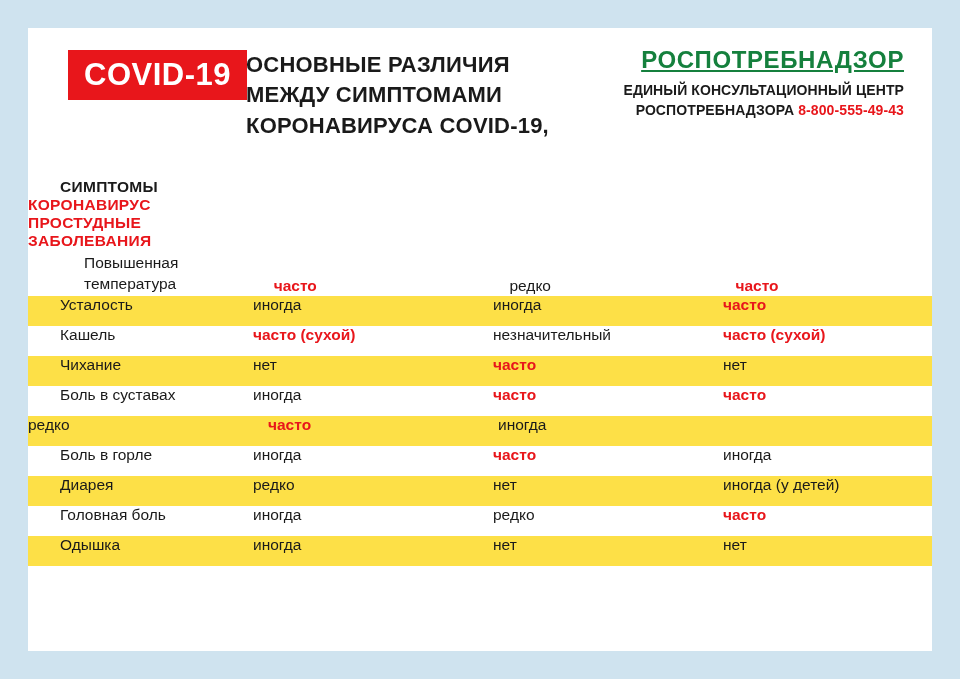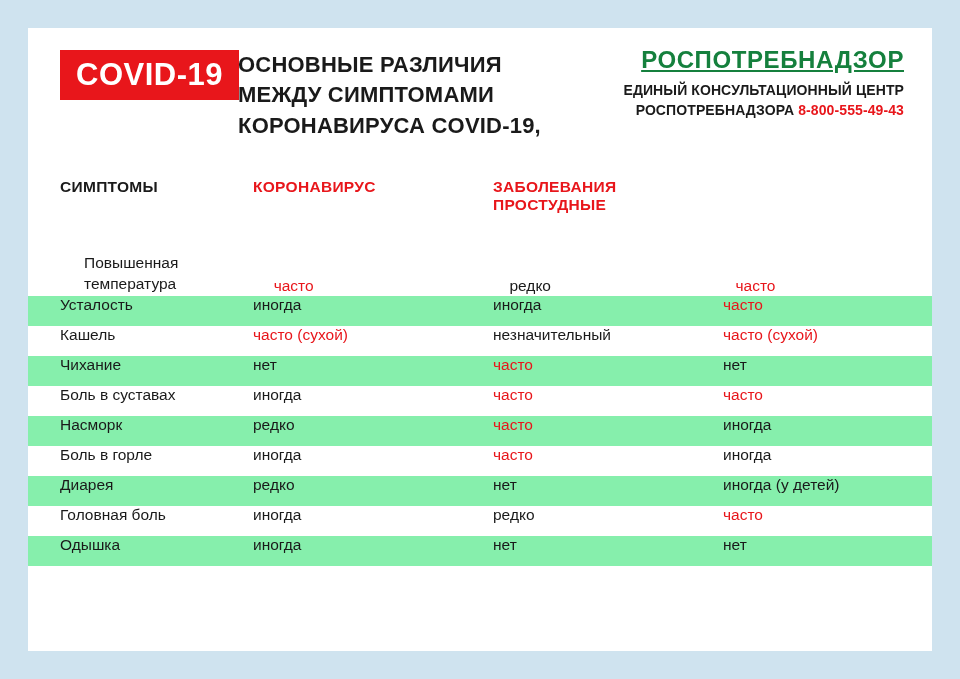--- a/index.html
+++ b/index.html
@@ -19,20 +19,21 @@
     top: 28px;
     width: 904px;
     height: 623px;
     background: #ffffff;
     box-sizing: border-box;
   }
   .header {
     position: relative;
     height: 150px;
     padding: 4px;
+    margin-left: 8px;
   }
   .logo-badge {
     position: absolute;
     left: 32px;
     top: 22px;
     background: #e8161b;
     color: #ffffff;
     font-weight: bold;
     font-size: 31px;
     letter-spacing: 0.5px;
@@ -88,30 +89,31 @@
   .row {
     display: flex;
     align-items: flex-start;
     height: 30px;
     font-size: 15.5px;
     color: #1a1a1a;
   }
   .row.head {
     height: 60px;
     font-weight: bold;
-  }
-  .row.zebra { background: #86efac; }
+    flex-direction: column;
+  }
+  .row.zebra { background: #fde047; }
   .c0 { width: 225px; padding-left: 32px; box-sizing: border-box; }
   .c1 { width: 240px; box-sizing: border-box; }
   .c2 { width: 230px; box-sizing: border-box; }
   .c3 { width: 200px; box-sizing: border-box; }
   .head .c0 { color: #1a1a1a; letter-spacing: 0.3px; }
   .head .c1, .head .c2, .head .c3 { color: #e8161b; letter-spacing: 0.3px; }
   .head .c2 span { display: block; }
-  .red { color: #e8161b; font-weight: normal; }
+  .red { color: #e8161b; font-weight: bold; }
   .dark { color: #1a1a1a; font-weight: normal; }
   .row.tall-label {
     height: 58px;
     align-items: flex-end;
     padding-left: 24px;
   }
   .label-two-line {
     line-height: 1.33;
     margin-bottom: 1px;
   }
@@ -147,22 +149,22 @@
       </div>
     </div>
   </div>
 
   <div class="table-wrap">
 
     <div class="row head">
       <div class="c0">СИМПТОМЫ</div>
       <div class="c1">КОРОНАВИРУС</div>
       <div class="c2">
+        <span>ПРОСТУДНЫЕ</span>
         <span>ЗАБОЛЕВАНИЯ</span>
-        <span>ПРОСТУДНЫЕ</span>
       </div>
     </div>
 
     <div class="row tall-label">
       <div class="c0">
         <div class="label-two-line">Повышенная</div>
         <div class="label-two-line">температура</div>
       </div>
       <div class="c1 red">часто</div>
       <div class="c2 dark">редко</div>
@@ -191,21 +193,20 @@
     </div>
 
     <div class="row">
       <div class="c0">Боль в суставах</div>
       <div class="c1 dark">иногда</div>
       <div class="c2 red">часто</div>
       <div class="c3 red">часто</div>
     </div>
 
     <div class="row zebra">
-      <div class="c0">Насморк</div>
       <div class="c1 dark">редко</div>
       <div class="c2 red">часто</div>
       <div class="c3 dark">иногда</div>
     </div>
 
     <div class="row">
       <div class="c0">Боль в горле</div>
       <div class="c1 dark">иногда</div>
       <div class="c2 red">часто</div>
       <div class="c3 dark">иногда</div>

